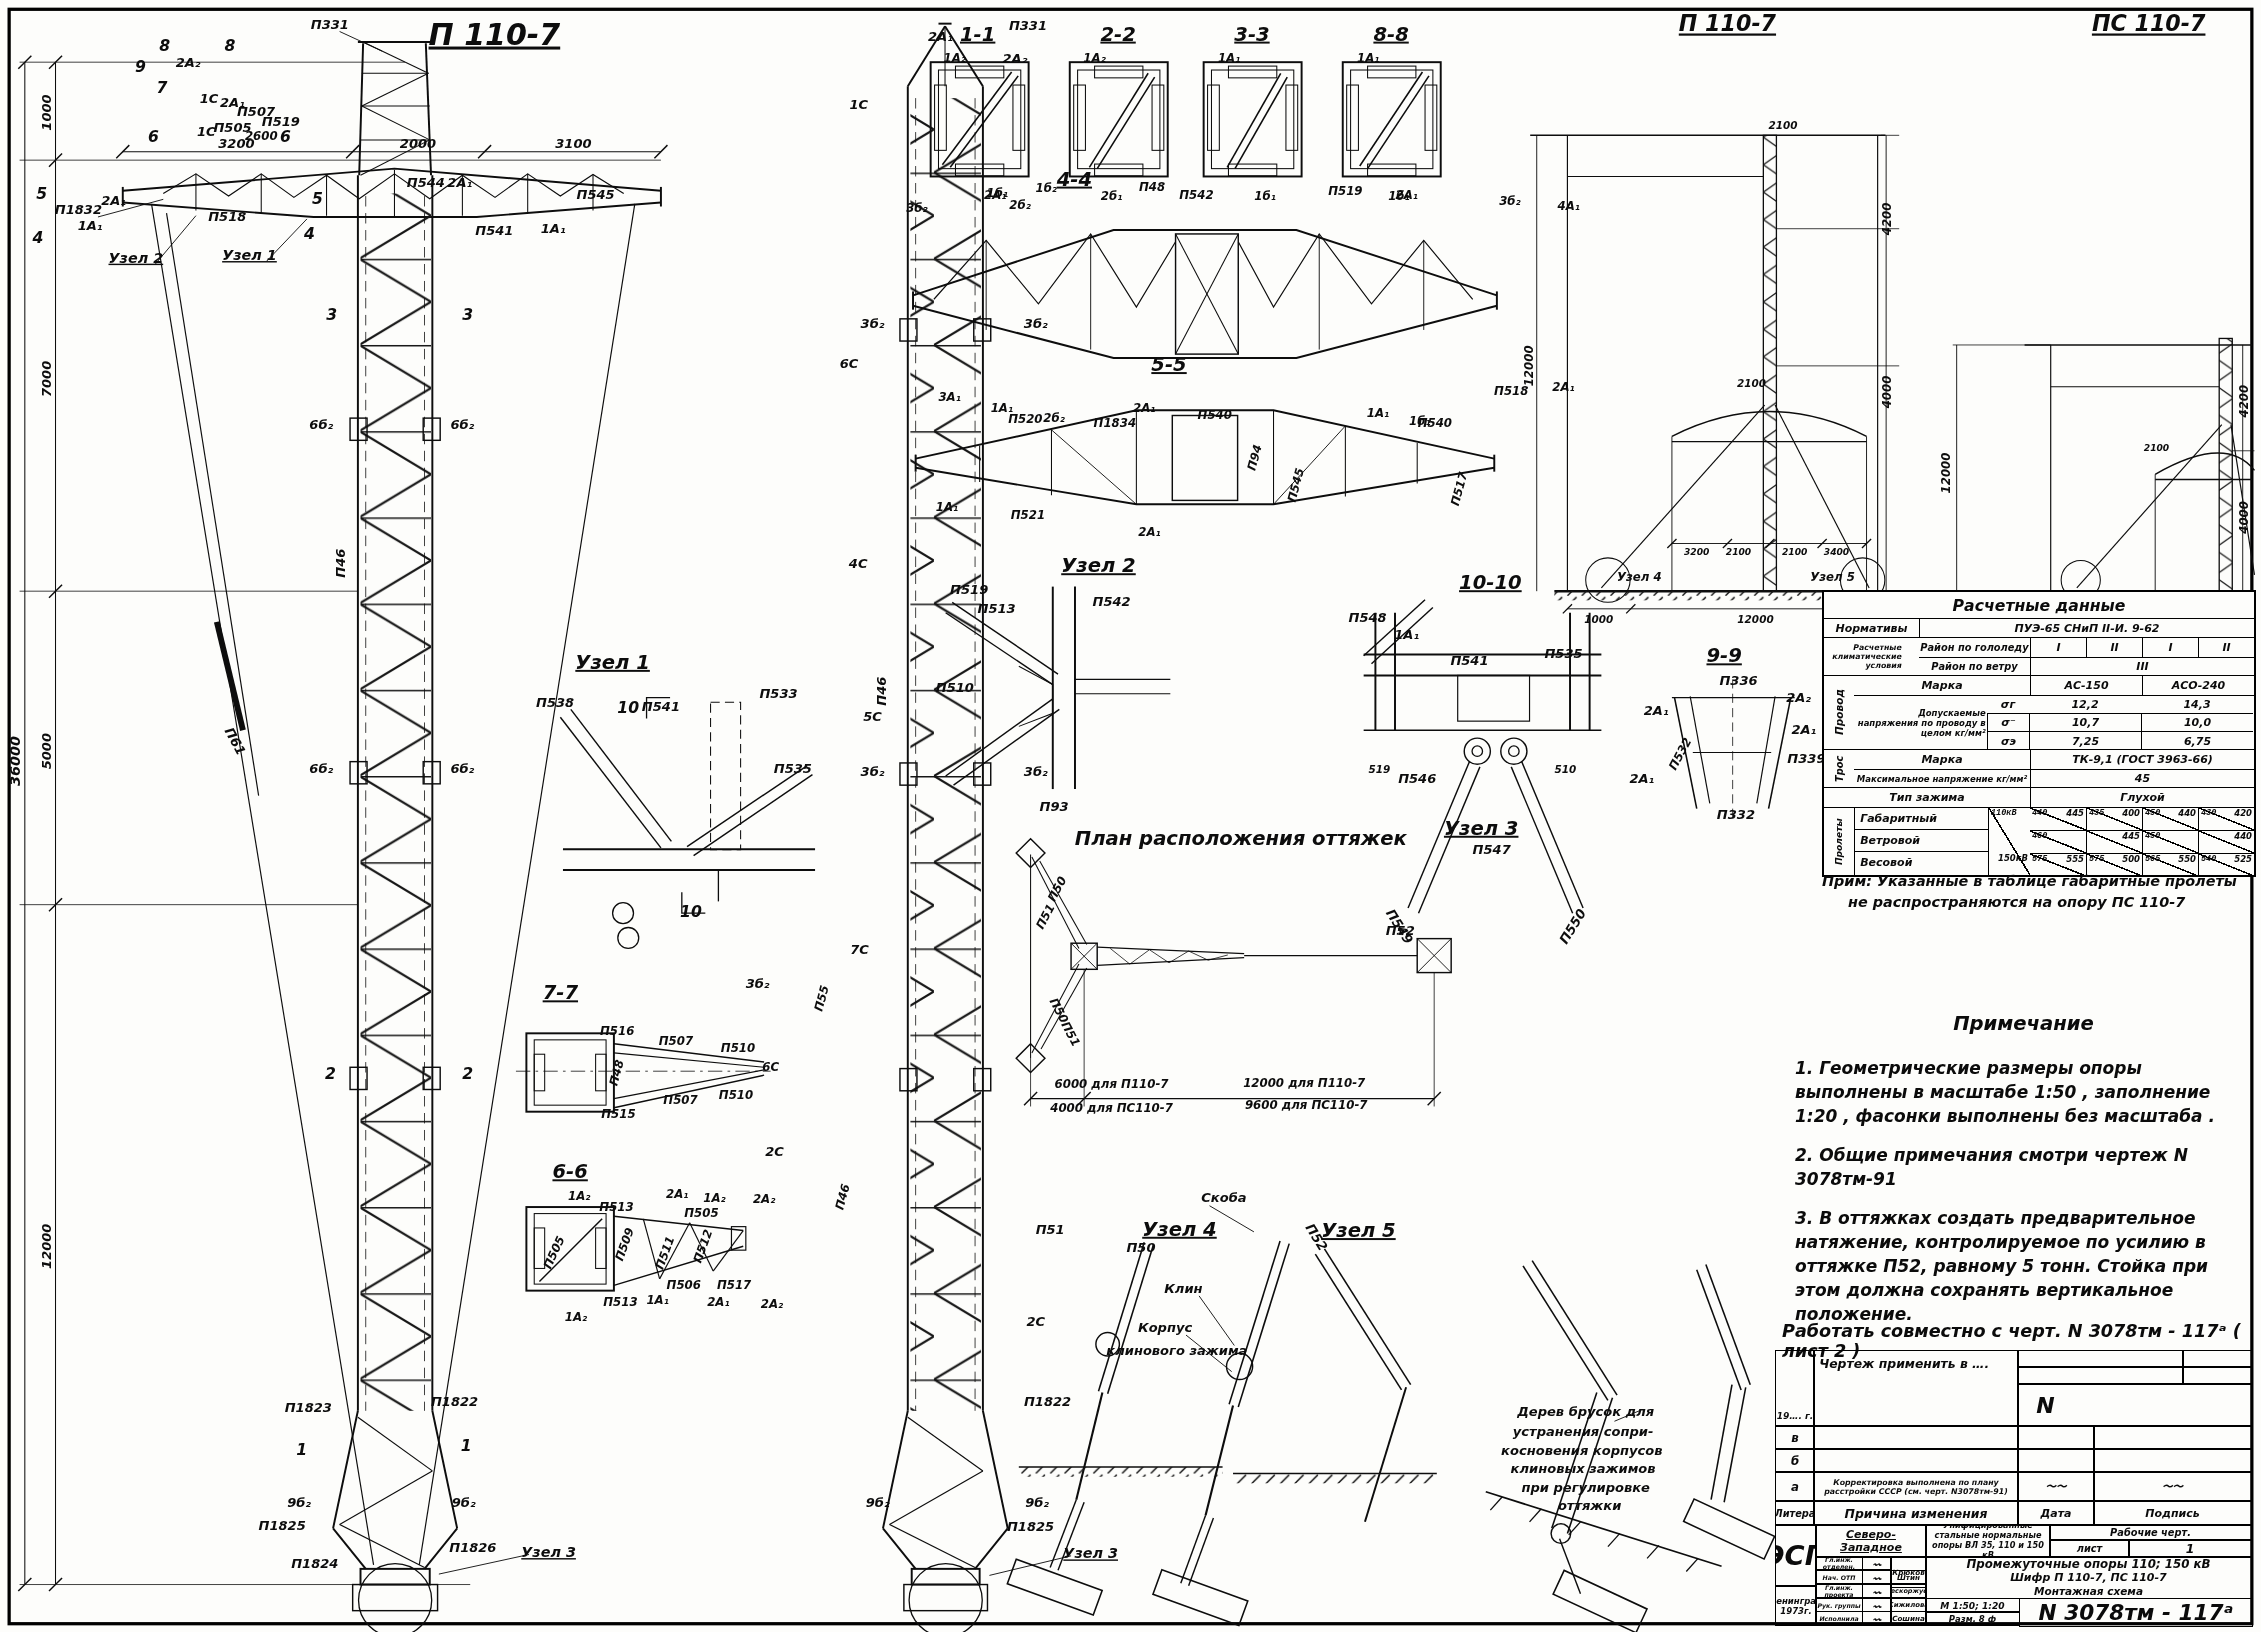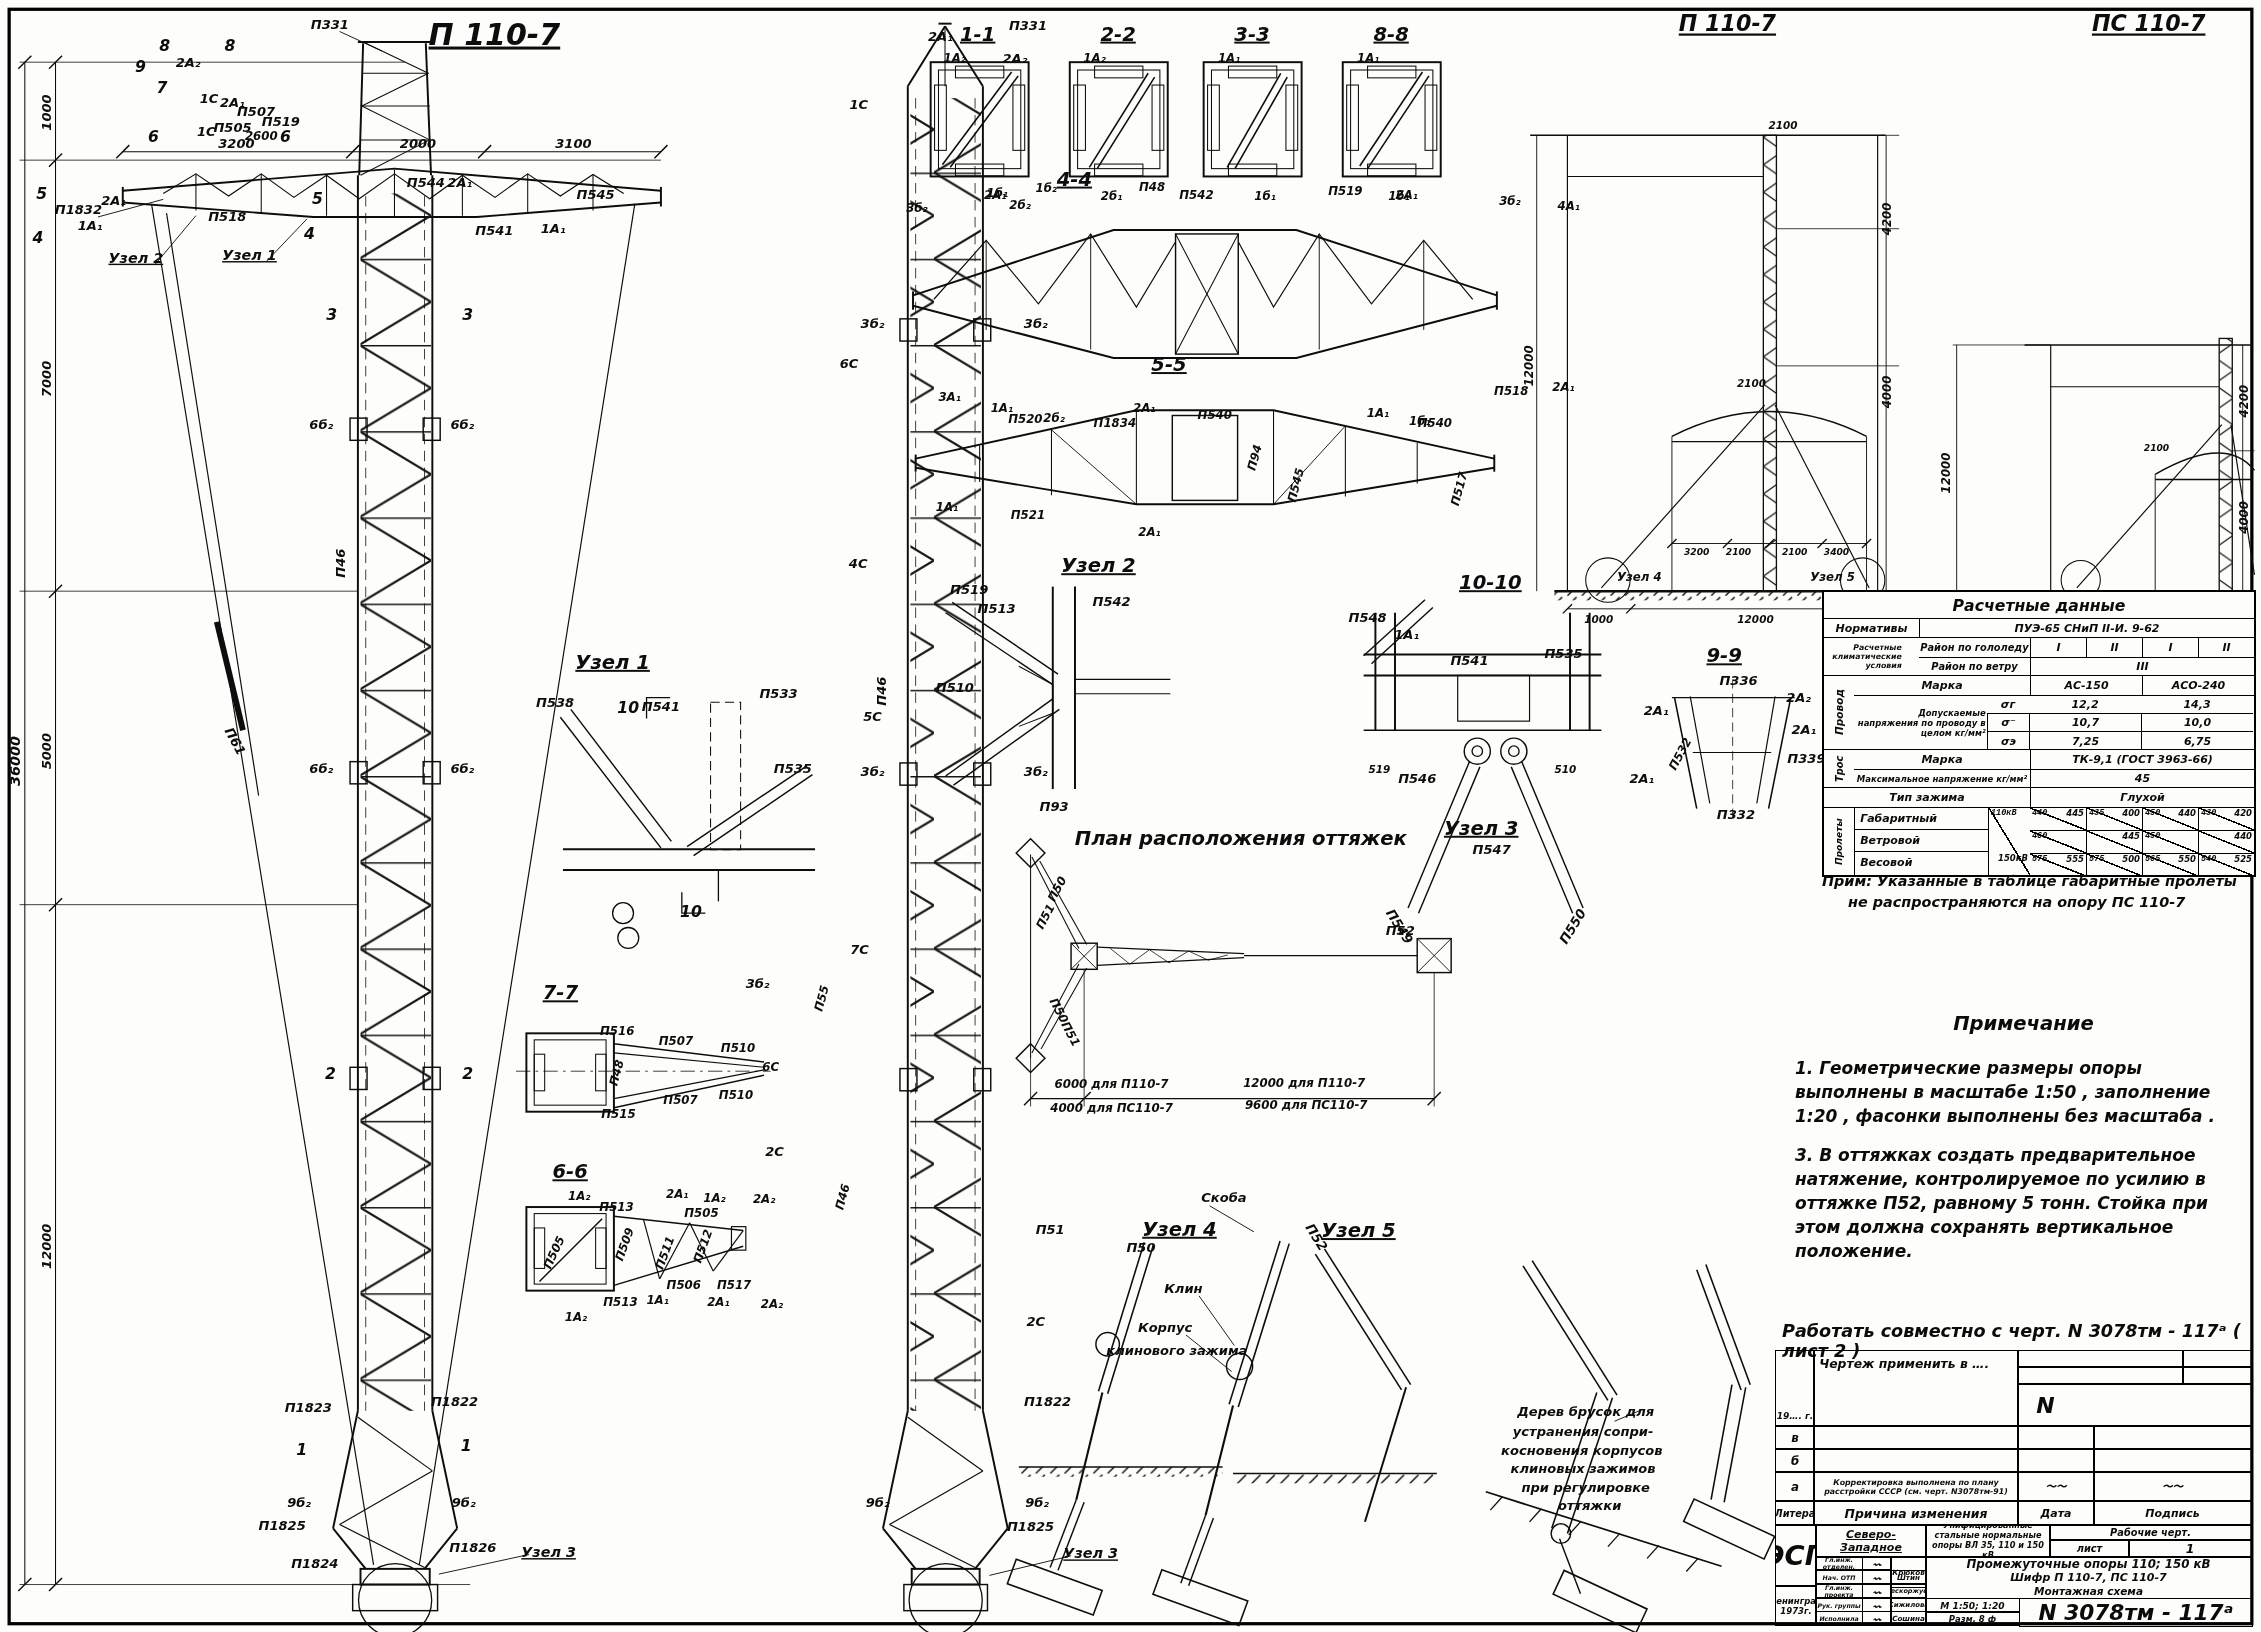--- a/index.html
+++ b/index.html
@@ -817,20 +817,21 @@
   </div>
 </div>
 
 <div class="ov" style="left:1822px;top:873px;font-size:14.4px;">Прим: Указанные  в  таблице  габаритные  пролеты</div>
 <div class="ov" style="left:1848px;top:894px;font-size:14.4px;">не  распространяются  на  опору  ПС 110-7</div>
 
 
 <div class="notes">
   <div style="text-align:center;font-size:19.6px;margin-bottom:18.3px;">Примечание</div>
   <div style="margin-bottom:14.4px;">1.  Геометрические  размеры  опоры  выполнены  в  масштабе  1:50 ,  заполнение  1:20 , фасонки  выполнены  без  масштаба .</div>
+  <div style="margin-bottom:14.4px;">2.  Общие  примечания  смотри  чертеж  N 3078тм-91</div>
   <div>3.  В  оттяжках  создать  предварительное натяжение, контролируемое  по  усилию  в оттяжке  П52,  равному  5 тонн.   Стойка  при  этом должна  сохранять  вертикальное  положение.</div>
 </div>
 
 <div class="ov" style="left:1782px;top:1321px;font-size:17.6px;">Работать  совместно  с  черт.  N 3078тм - 117ᵃ  ( лист 2 )</div>
 
 
 <div id="tblock">
   <div class="bc" style="left:0;top:0;width:40px;height:77px;align-items:flex-end;font-size:9.1px;padding-bottom:5px;">19…. г.</div>
   <div class="bc" style="left:38px;top:0;width:206px;height:77px;align-items:flex-start;justify-content:flex-start;padding:5.2px;font-size:12.4px;">Чертеж  применить  в  ….</div>
   <div class="bc" style="left:242px;top:0;width:167px;height:18.3px;"></div>

